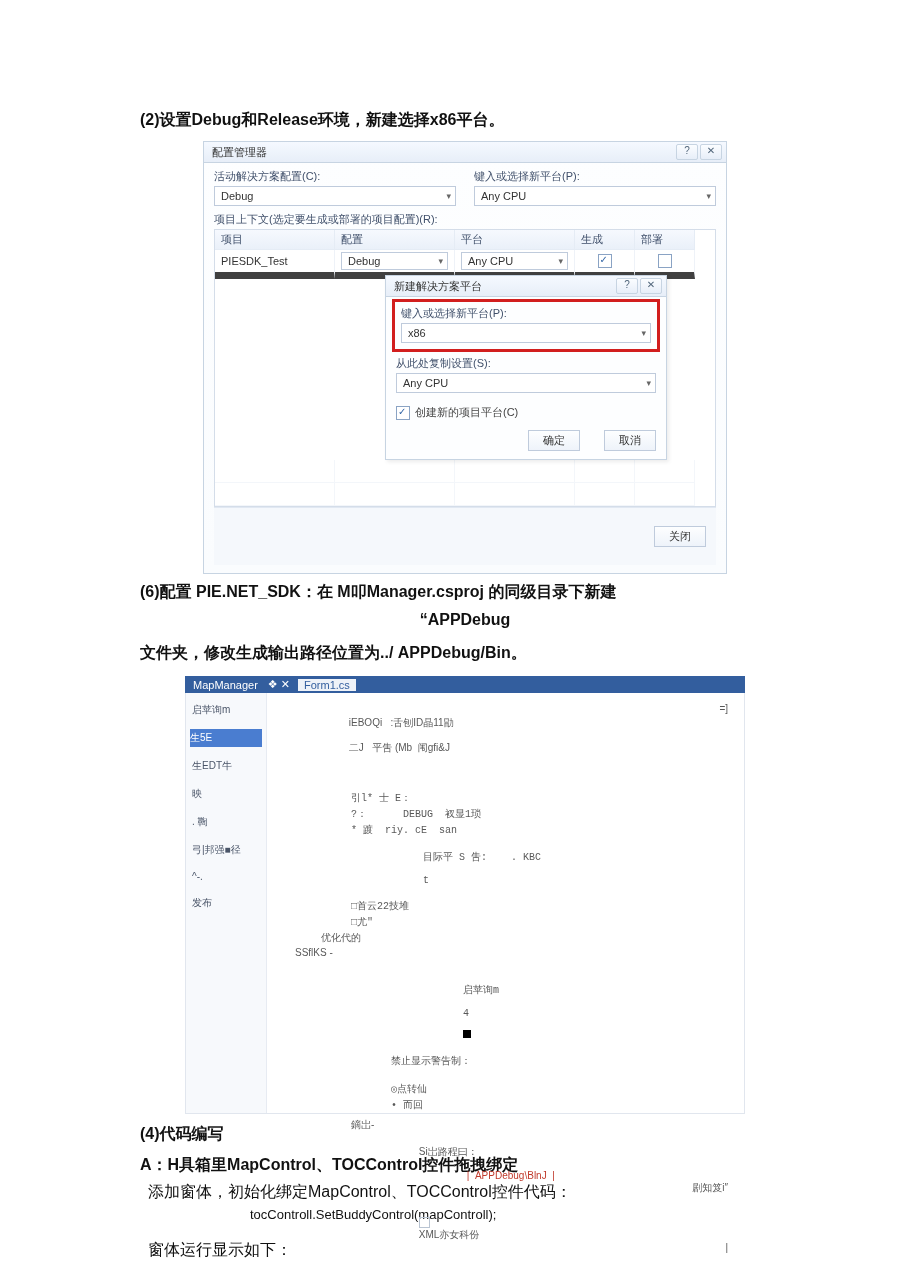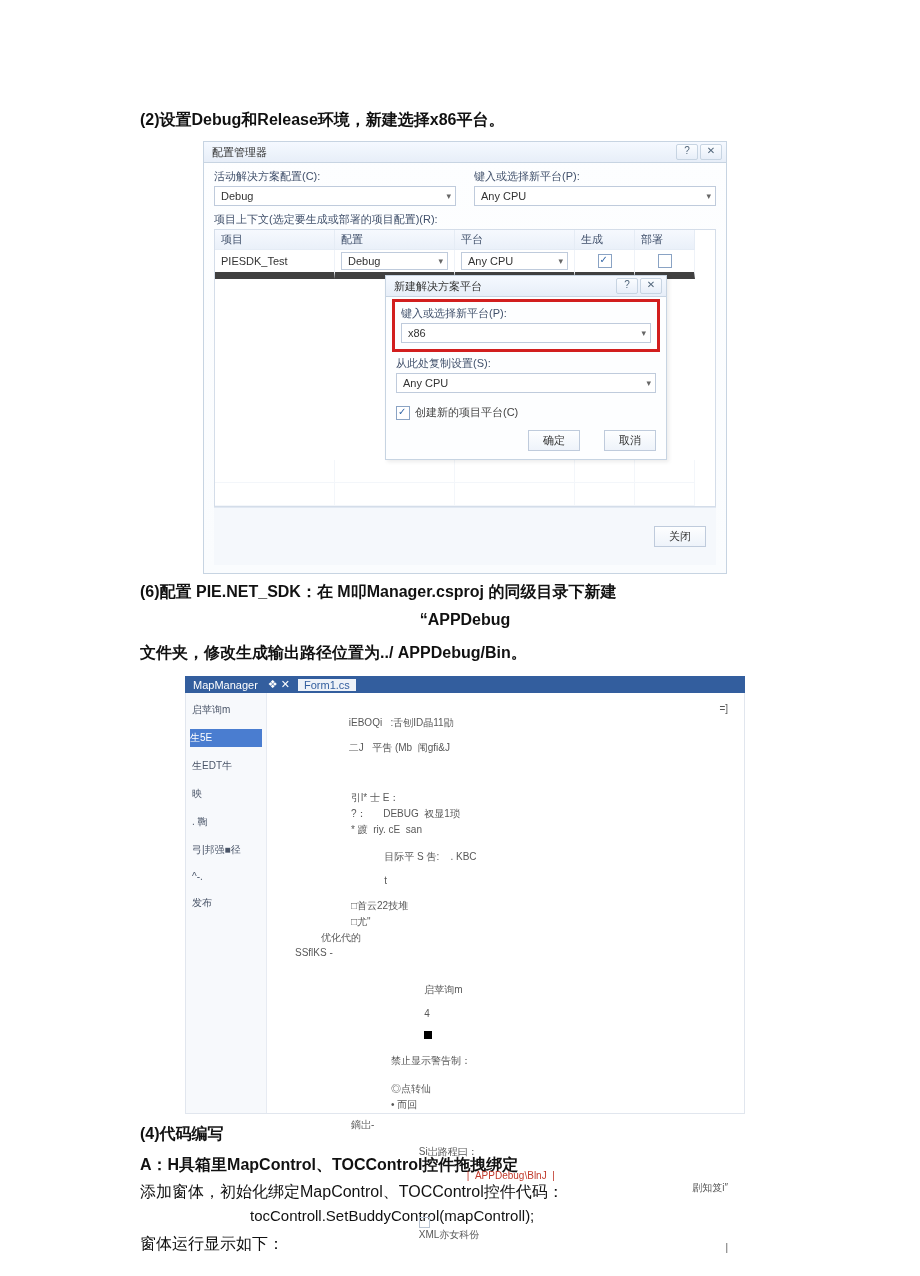--- a/index.html
+++ b/index.html
@@ -173,30 +173,30 @@
   }
   .prop-main {
     flex:1; padding:10px 14px; position:relative;
     font-size:10px; color:#585858;
   }
   .pm-line { margin:2px 0; white-space:pre; }
   .pm-right { position:absolute; right:16px; }
   .pm-red { color:#c0392b;margin-left:48px; }
   .pm-black-dot { display:inline-block; width:8px; height:8px; background:#000; }
   .pm-check { display:inline-block; width:9px;height:9px;border:1px solid #b9c4d2; margin-right:4px; vertical-align:middle;}
-  .pm-section { margin-top:14px; }
+  .pm-section { margin-top:14px;font-family:Liberation Mono, monospace; }
   .pm-indent1 { padding-left: 40px; }
   .pm-indent2 { padding-left: 70px; }
   .pm-indent3 { padding-left: 110px; }
   .pm-indent-s { padding-left: 14px; }
 
   
   .bold { font-weight:bold; }
-  .para { margin:4px 0; font-size:16px; }
-  .code-line { font-size:15px; margin:2px 0 10px 110px; }
+  .para { margin:4px 8px; font-size:16px; }
+  .code-line { font-size:13px; margin:2px 0 18px 110px; }
   .grey { color:#7a7a7a; }
 </style>
 </head>
 <body>
 
 <div class="page">
 
   <div class="h-line">(2)设置Debug和Release环境，新建选择x86平台。</div>
 
   <div class="dialog-wrap">

